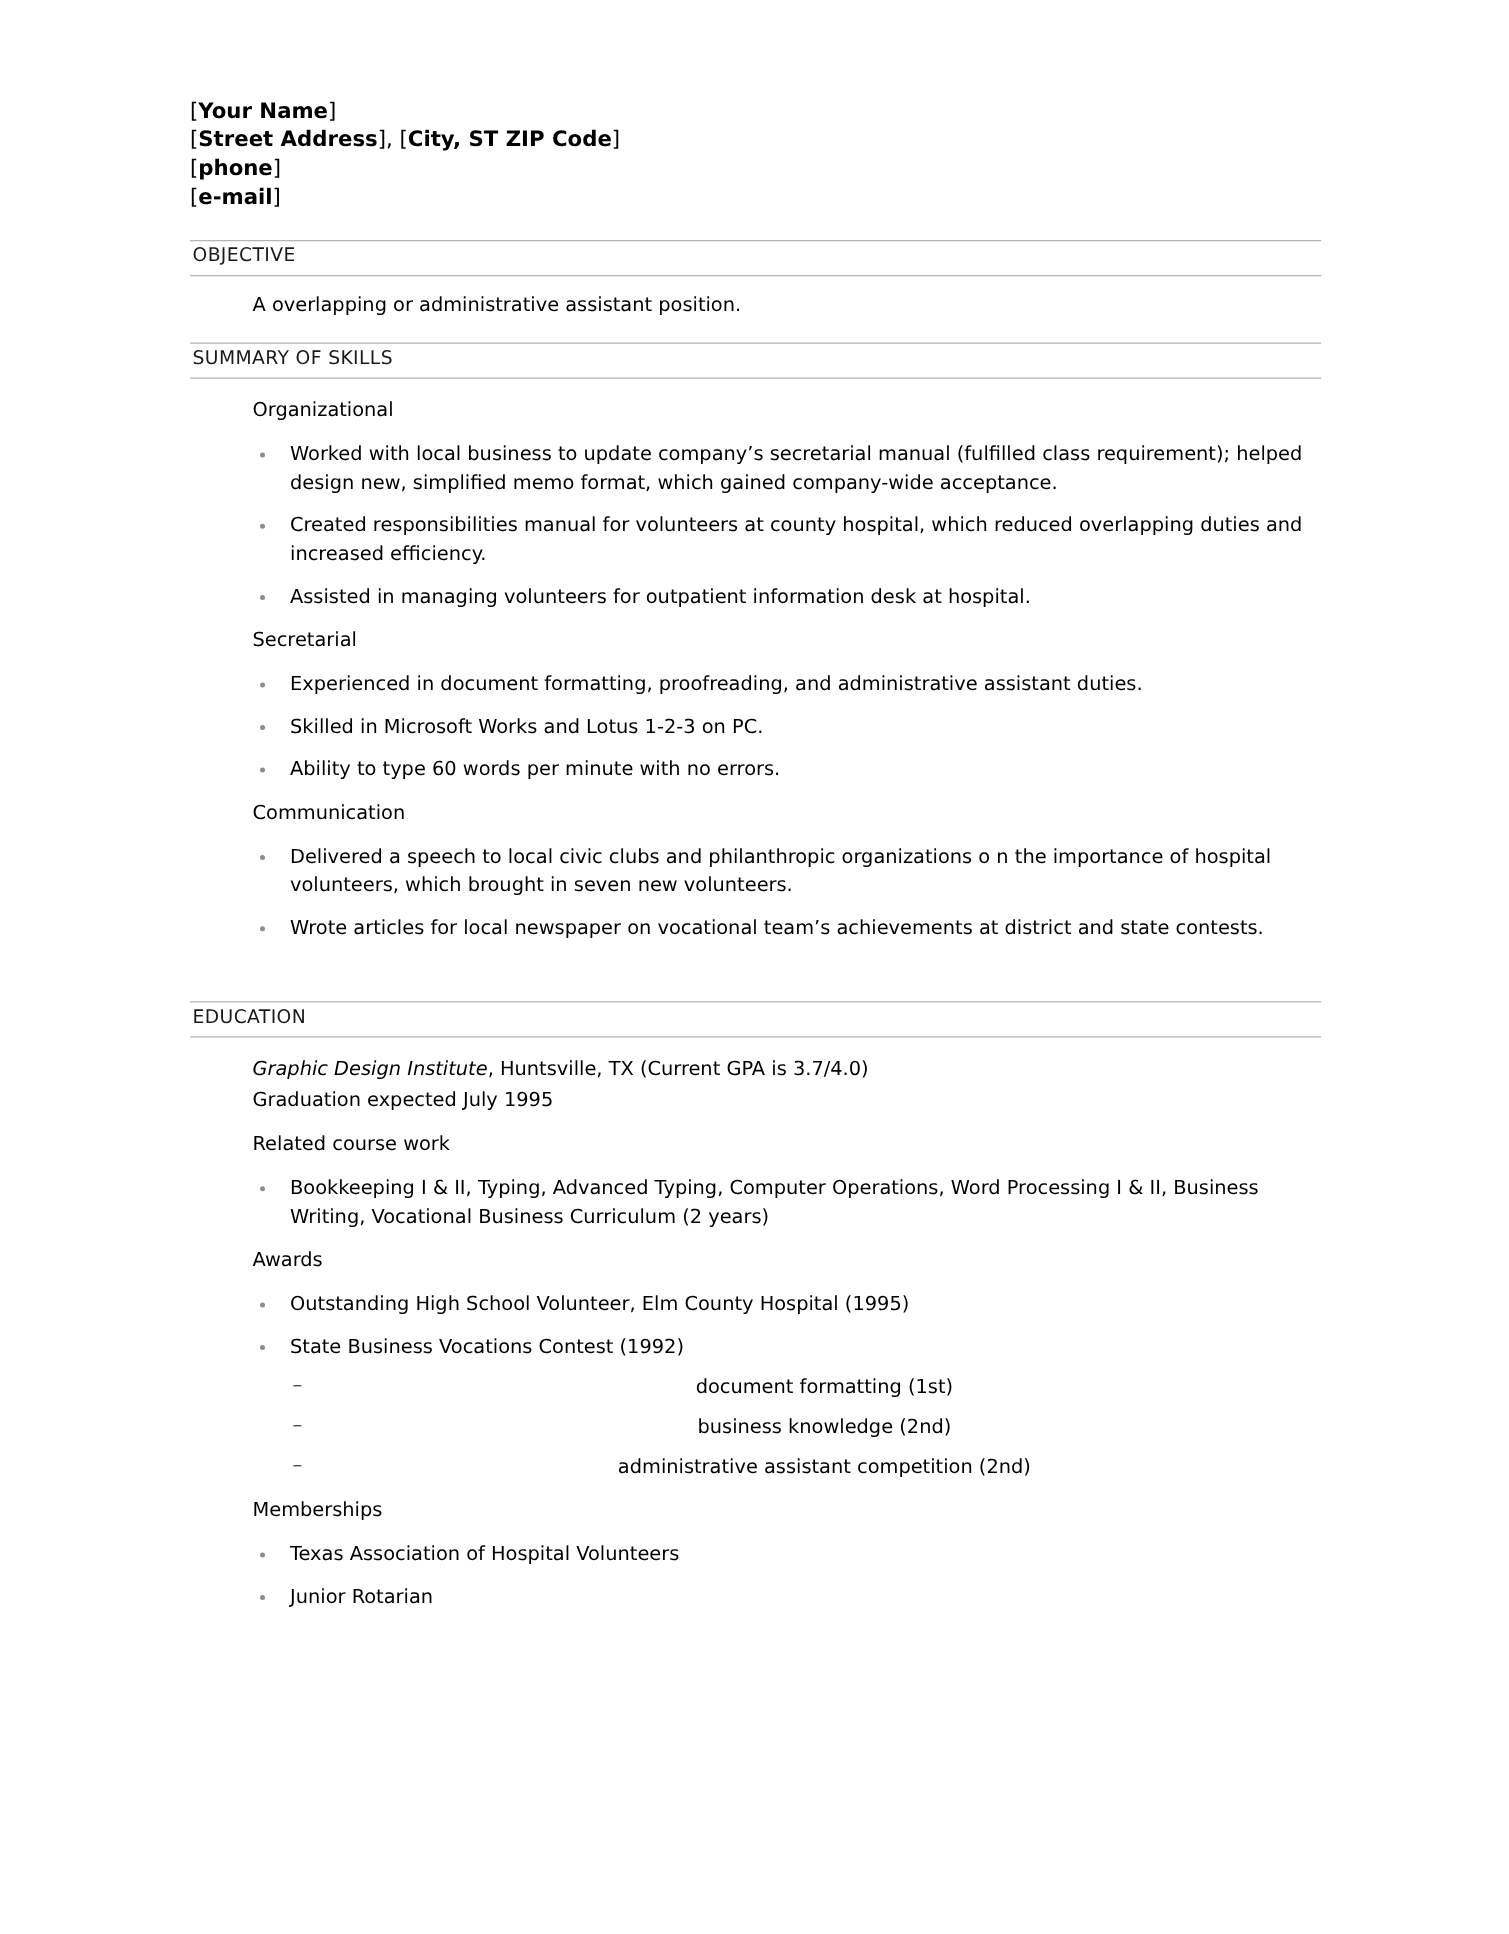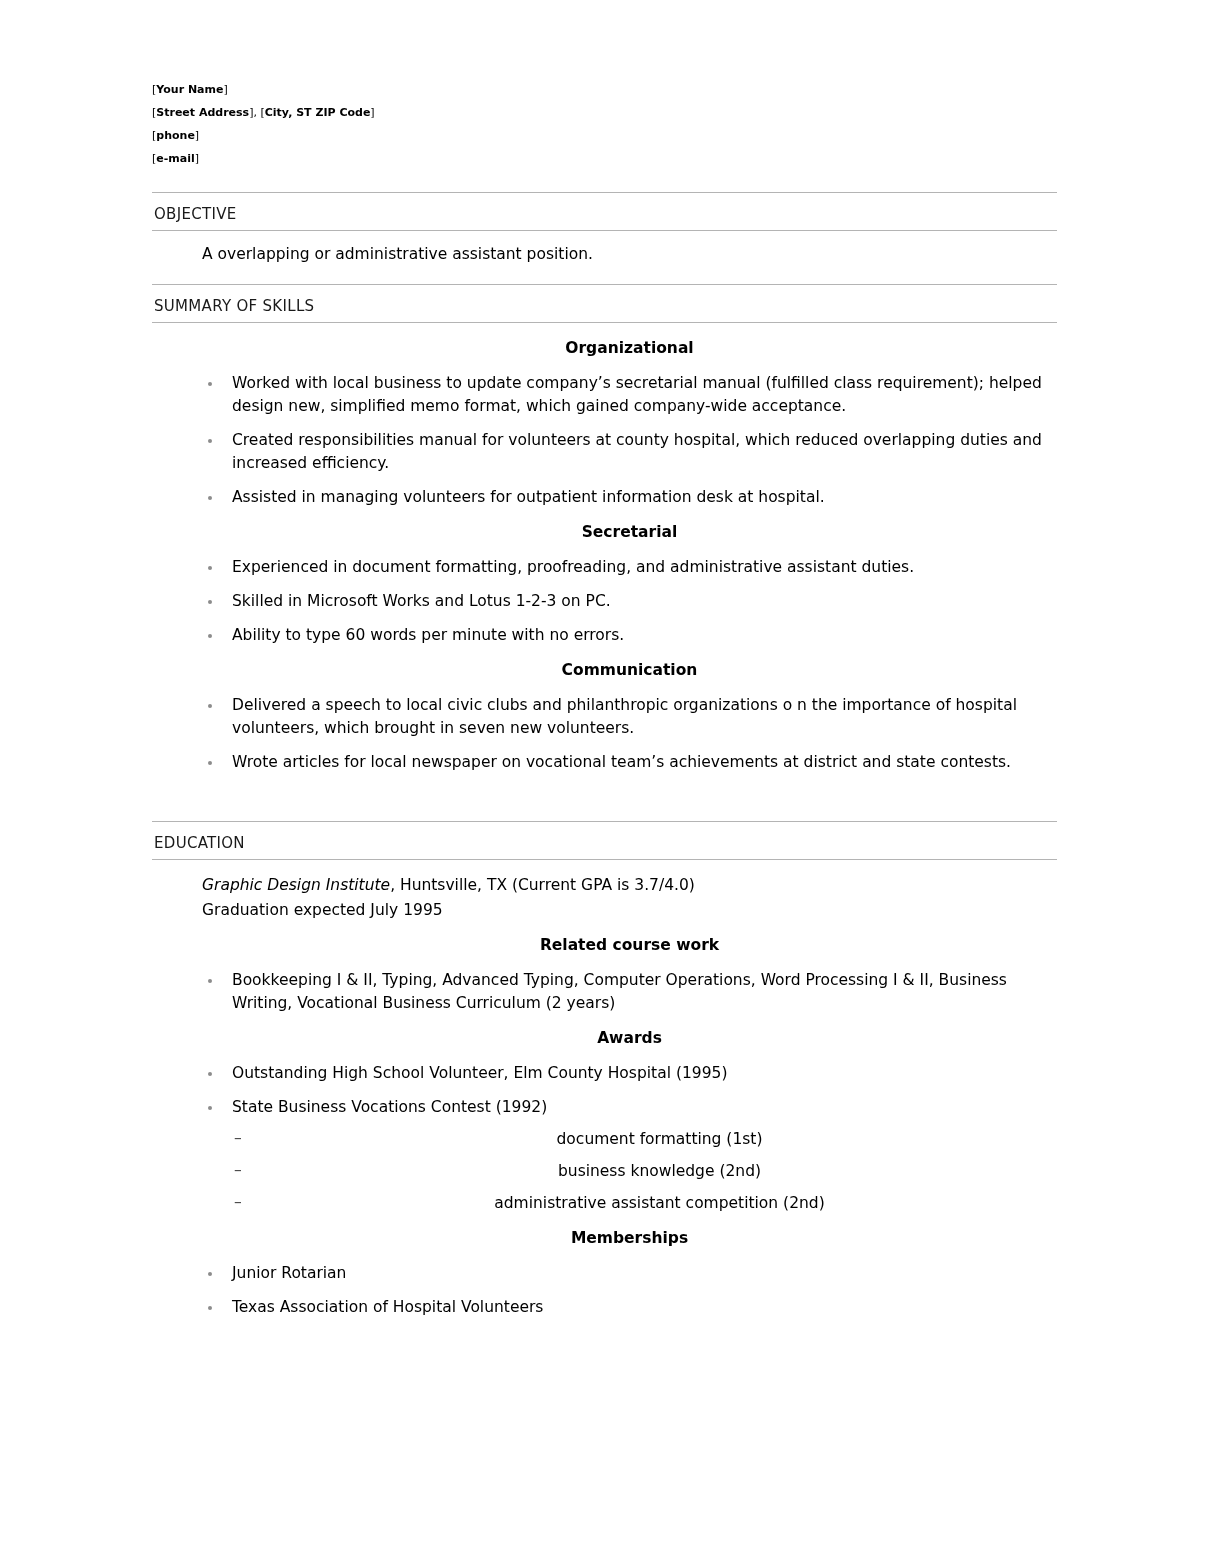--- a/index.html
+++ b/index.html
@@ -15,54 +15,53 @@
     -webkit-font-smoothing: antialiased;
   }
   .page {
     position: relative;
     width: 1207px;
     min-height: 1547px;
     box-sizing: border-box;
     padding: 78px 150px 40px 152px;
   }
   .header-block {
-    font-size: 11px;
+    font-size: 17px;
     line-height: 23px;
     margin-bottom: 22px;
   }
   .header-line {
     white-space: nowrap;
   }
   .header-line b {
     font-weight: bold;
   }
   .section {
     margin: 0;
   }
   .section-title {
     font-size: 15px;
     letter-spacing: 0.3px;
-    padding: 12px 0 7px 2px;
+    padding: 2px 0 7px 2px;
     border-top: 1px solid #b4b4b4;
     border-bottom: 1px solid #b4b4b4;
     color: #1a1a1a;
   }
   .section-body {
     padding: 12px 0 16px 50px;
     font-size: 15.5px;
     line-height: 23px;
   }
   .plain-line {
     margin: 0 0 2px 0;
   }
   .subhead {
-    font-weight: bold;
+    font-weight: normal;
     font-size: 15.5px;
     margin: 12px 0 10px 0;
-    text-align: center;
   }
   .subhead.first {
     margin-top: 2px;
   }
   ul.bullets {
     list-style: none;
     margin: 12px 0 0 0;
     padding: 0;
   }
   ul.bullets > li {
@@ -179,20 +178,20 @@
           <ul class="dashes">
             <li>document formatting (1st)</li>
             <li>business knowledge (2nd)</li>
             <li>administrative assistant competition (2nd)</li>
           </ul>
         </li>
       </ul>
 
       <div class="subhead">Memberships</div>
       <ul class="bullets">
+        <li>Texas Association of Hospital Volunteers</li>
         <li>Junior Rotarian</li>
-        <li>Texas Association of Hospital Volunteers</li>
       </ul>
 
     </div>
   </div>
 
 </div>
 
 </body></html>

